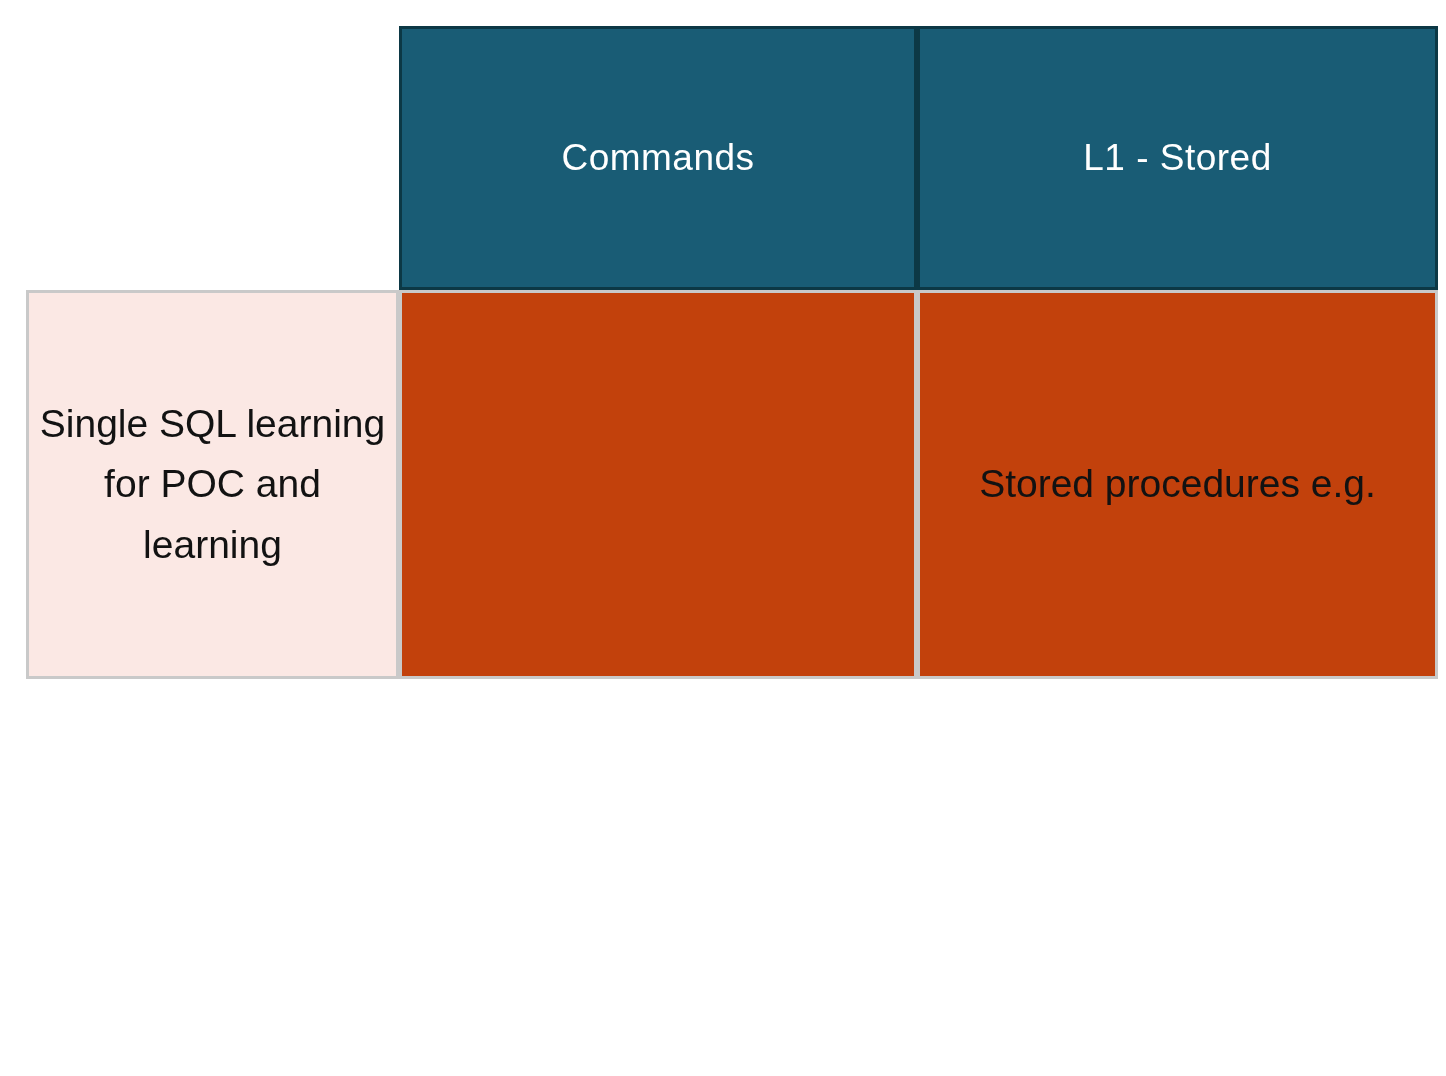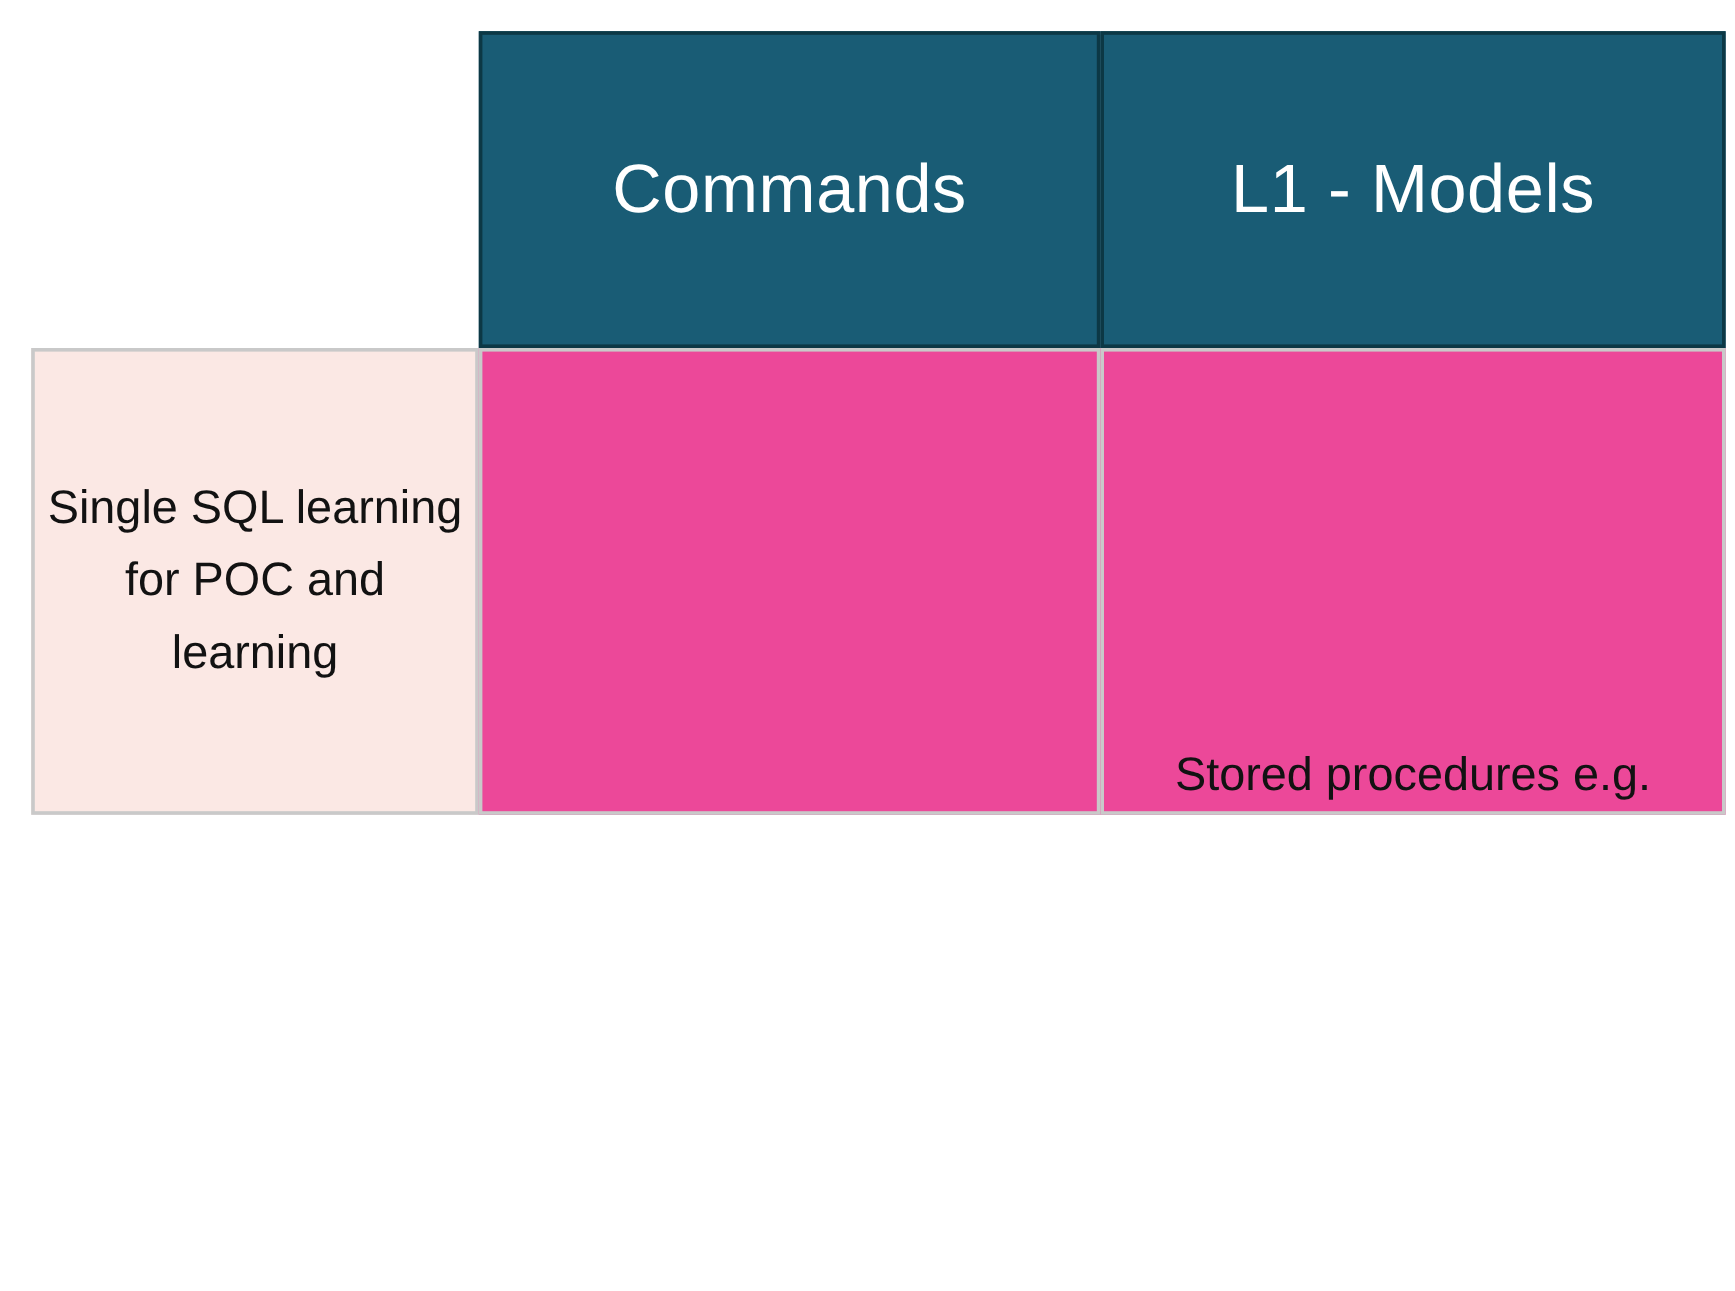--- a/index.html
+++ b/index.html
@@ -29,53 +29,52 @@
     text-align: center;
   }
   .corner {
     background: #ffffff;
     border: none;
   }
   .head {
     background: #195C75;
     border: 3px solid #0C3845;
     color: #ffffff;
-    font-size: 57px;
+    font-size: 37px;
     font-weight: 400;
     letter-spacing: 0.5px;
   }
   .body-cell {
     border: 3px solid #C9C9C9;
     color: #121212;
     font-size: 39px;
     line-height: 1.55;
     padding: 0 8px;
   }
   .row-l1 {
     background: #FBE8E4;
   }
   .row-l0 {
-    background: #ec4899;
-    align-items: flex-end;
+    background: #c2410c;
   }
 </style>
 </head>
 <body>
 
 <div class="matrix">
 
   <div class="cell corner"></div>
 
   <div class="cell head">
     <span>Commands</span>
   </div>
 
 
   <div class="cell head">
-    <span>L1 - Models</span>
+    <span>L1 - Stored</span>
   </div>
 
 
   <div class="cell body-cell row-l1">
     <span>Single SQL learning for POC and learning</span>
   </div>
 
 
   <div class="cell body-cell row-l0">
     <span></span>

